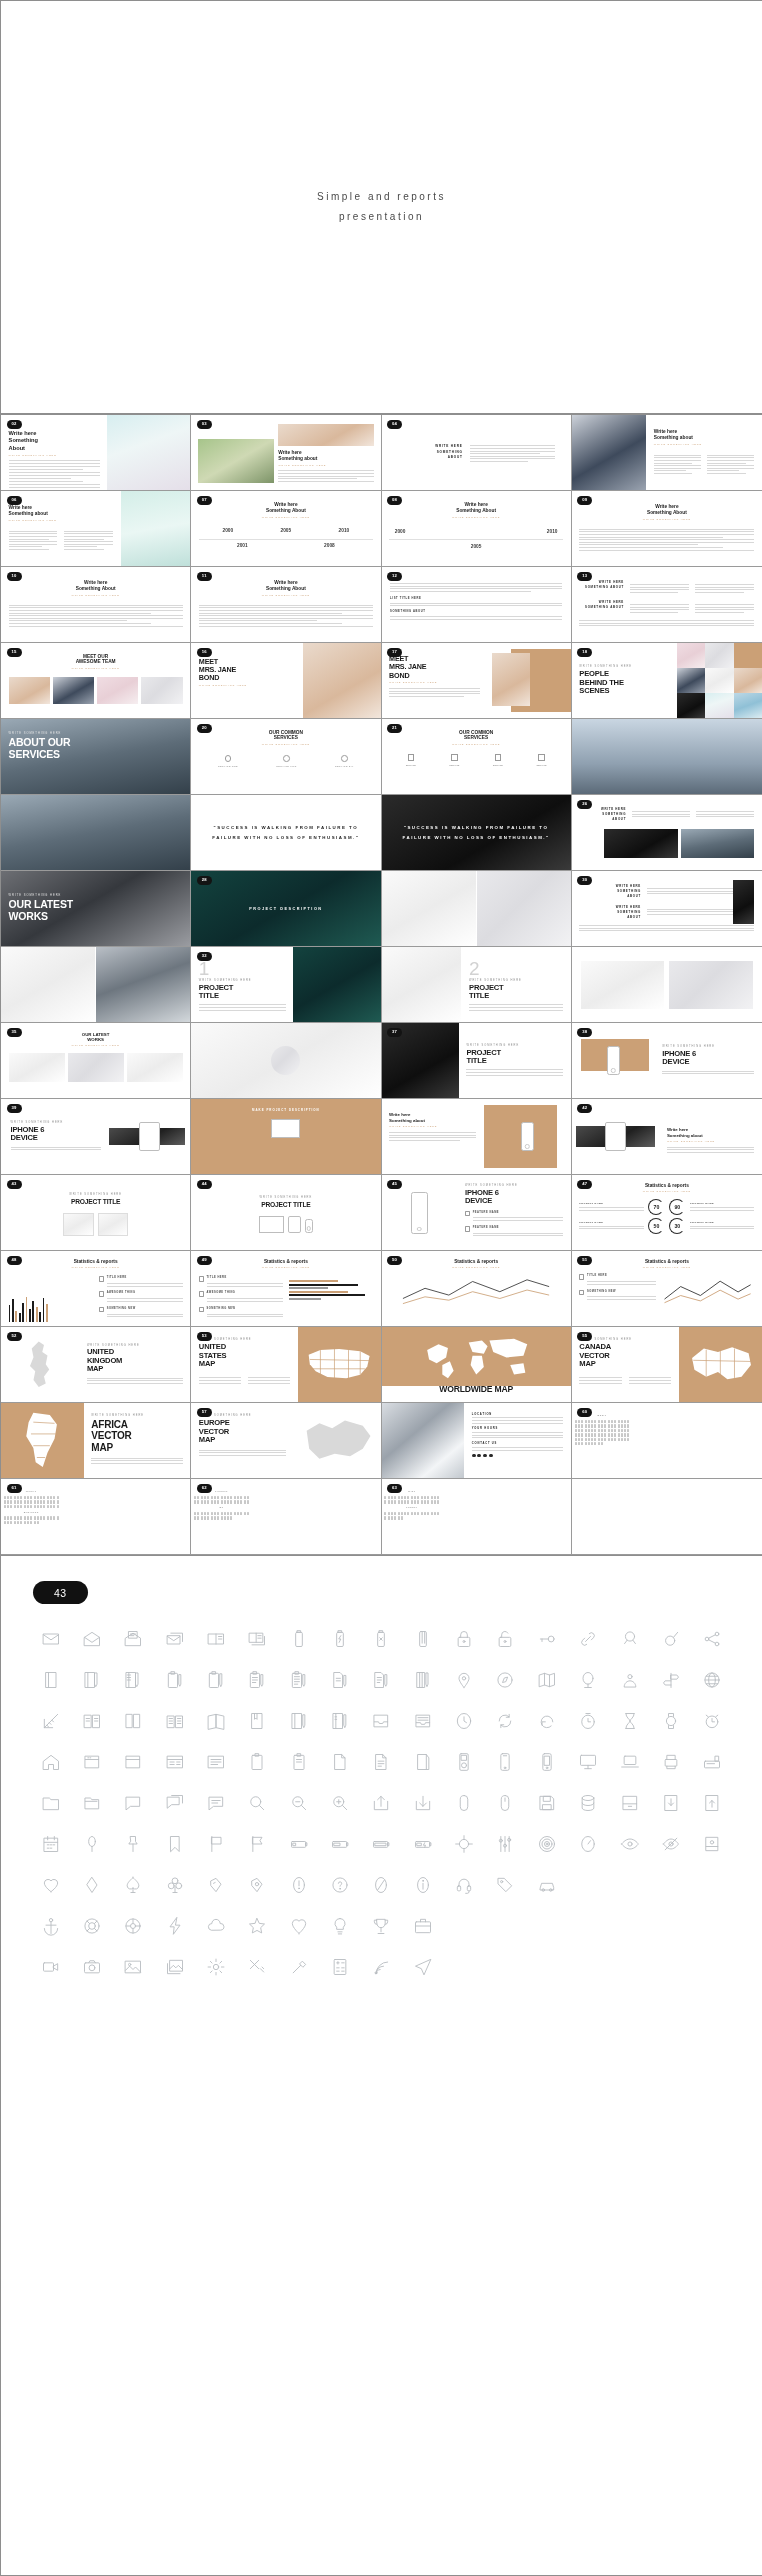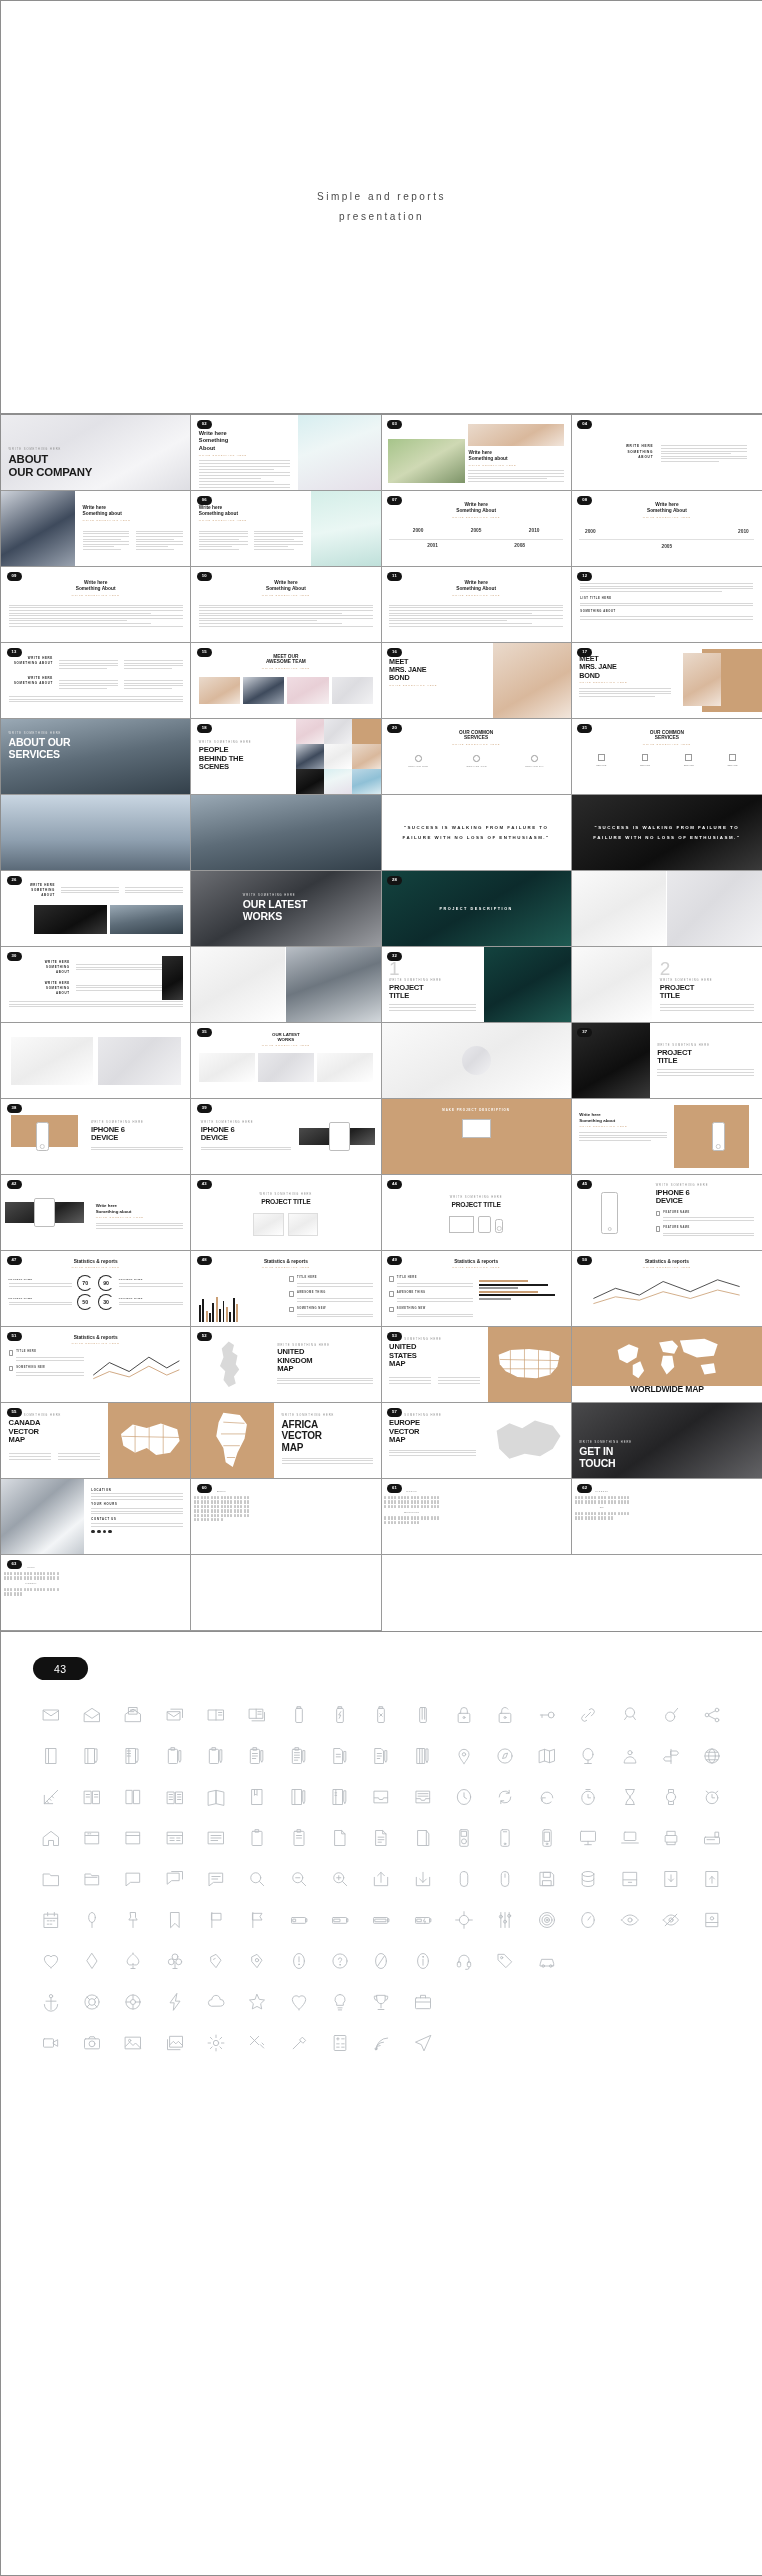--- a/index.html
+++ b/index.html
@@ -91,21 +91,21 @@
   .ph-green  { background: linear-gradient(150deg,#a6c48a 0%,#cfd9b4 50%,#7d9468 100%); }
   .ph-skin   { background: linear-gradient(150deg,#eadacc 0%,#d9b89c 60%,#f2e6dc 100%); }
   .ph-dark   { background: linear-gradient(150deg,#4b4b4b 0%,#202020 55%,#5e5e5e 100%); }
   .ph-darker { background: linear-gradient(150deg,#2b2b2b 0%,#0e0e0e 60%,#3a3a3a 100%); }
   .ph-teal   { background: linear-gradient(150deg,#13433f 0%,#0c2b2c 50%,#1f5a52 100%); }
   .ph-city   { background: linear-gradient(160deg,#b9bfc6 0%,#6d767f 45%,#d3d8dc 100%); }
   .ph-sky    { background: linear-gradient(180deg,#c9d6e2 0%,#8fa0b0 60%,#5b6a78 100%); }
   .ph-mount  { background: linear-gradient(170deg,#9aa9b5 0%,#5d6c78 50%,#33404a 100%); }
   .ph-office { background: linear-gradient(150deg,#55606b 0%,#2c343c 50%,#808b94 100%); }
   .ph-white  { background: linear-gradient(150deg,#fafafa 0%,#ececec 50%,#ffffff 100%); }
-  .ph-crowd  { background: linear-gradient(150deg,#6d6f74 0%,#35383d 45%,#9a9ca1 100%); padding-left: 44px; }
+  .ph-crowd  { background: linear-gradient(150deg,#6d6f74 0%,#35383d 45%,#9a9ca1 100%); }
   .ph-star   { background: linear-gradient(140deg,#d9dde2 0%,#9aa2ab 40%,#f3f5f7 75%,#c2c8ce 100%); }
   .ph-keys   { background: linear-gradient(145deg,#4a4a4c 0%,#232325 50%,#636366 100%); }
   .ph-blue   { background: linear-gradient(160deg,#bcd8e6 0%,#8fc0d6 50%,#dcecf2 100%); }
   .ph-mint   { background: linear-gradient(170deg,#d4eee8 0%,#eaf7f4 50%,#bfe0da 100%); }
 
   .tan { background: #cba076; }
 
   
   .pad { padding: 6.7px 7.6px; width: 100%; position: relative; }
   .eyebrow {
@@ -228,27 +228,20 @@
 
   <div class="hero">
     <div class="hero-sub">
       <div>Simple and reports</div>
       <div>presentation</div>
     </div>
   </div>
 
   <div class="grid">
 
-    <div class="slide ph-paper">
-      <div class="pad center-col" style="justify-content:flex-end;padding-bottom:11.4px;">
-        <div class="eyebrow">WRITE SOMETHING HERE</div>
-        <div class="h-big" style="white-space:pre-line;font-size:11.4px">ABOUT
-OUR COMPANY</div>
-      </div>
-    </div>
 
     <div class="slide">
       <span class="num">02</span>
       <div class="slide-body">
         <div class="pad" style="flex:1.1;padding-top:15.3px;">
           <div class="h-mid" style="white-space:pre-line">Write here
 Something
 About</div>
           <div class="sub-rule">WRITE SOMETHING HERE</div>
           <div class="lines">
@@ -586,48 +579,48 @@
               <i></i>
             </div>
         </div>
         <div style="flex:.95;position:relative;">
           <div class="tan" style="position:absolute;right:0;top:5.7px;bottom:5.7px;width:72%"></div>
           <div class="ph ph-skin" style="position:absolute;left:3.8px;top:9.5px;width:46%;height:53px;"></div>
         </div>
       </div>
     </div>
 
-    <div class="slide ph-mount">
-      <div class="pad center-col" style="justify-content:flex-start;padding-top:13.3px;">
-        <div class="eyebrow w">WRITE SOMETHING HERE</div>
-        <div class="h-big w" style="white-space:pre-line">ABOUT OUR
-SERVICES</div>
-      </div>
-    </div>
-
     <div class="slide">
       <span class="num">18</span>
       <div class="slide-body">
         <div class="pad center-col" style="flex:1.05;justify-content:center;background:#fff;z-index:3;">
           <div class="eyebrow">WRITE SOMETHING HERE</div>
           <div class="h-big" style="white-space:pre-line;font-size:7.6px">PEOPLE
 BEHIND THE
 SCENES</div>
         </div>
         <div style="flex:1;display:grid;grid-template-columns:repeat(3,1fr);grid-template-rows:repeat(3,1fr);">
           <div class="ph ph-pink"></div>
           <div class="ph ph-grey"></div>
           <div class="tan"></div>
           <div class="ph ph-navy"></div>
           <div class="ph ph-white"></div>
           <div class="ph ph-skin"></div>
           <div class="ph ph-darker"></div>
           <div class="ph ph-pastel"></div>
           <div class="ph ph-blue"></div>
         </div>
+      </div>
+    </div>
+
+    <div class="slide ph-mount">
+      <div class="pad center-col" style="justify-content:flex-start;padding-top:13.3px;">
+        <div class="eyebrow w">WRITE SOMETHING HERE</div>
+        <div class="h-big w" style="white-space:pre-line">ABOUT OUR
+SERVICES</div>
       </div>
     </div>
 
     <div class="slide">
       <span class="num">20</span>
       <div class="pad" style="padding-top:10.5px;">
         <div class="h-mid c" style="white-space:pre-line;font-size:4.8px">OUR COMMON
 SERVICES</div>
         <div class="sub-rule" style="text-align:center">WRITE SOMETHING HERE</div>
         <div style="display:flex;justify-content:space-around;margin-top:8.6px;">
@@ -1342,27 +1335,20 @@
             </div>
         </div>
         <div style="flex:1;display:flex;align-items:center;justify-content:center;">
           <svg viewBox="0 0 60 44" style="width:88%;height:80%">
             <path d="M6 14 L16 8 L26 12 L36 6 L50 10 L56 18 L50 28 L40 34 L28 32 L16 36 L8 28 Z" fill="#d9d9d9"></path>
           </svg>
         </div>
       </div>
     </div>
 
-    <div class="slide ph-keys">
-      <div class="pad center-col" style="justify-content:flex-end;padding-bottom:8.6px;">
-        <div class="eyebrow w">WRITE SOMETHING HERE</div>
-        <div class="h-big w" style="white-space:pre-line">GET IN
-TOUCH</div>
-      </div>
-    </div>
 
     <div class="slide">
       <div class="slide-body">
         <div class="ph ph-star" style="flex:.95"></div>
         <div class="pad" style="flex:1.05;padding-top:9.5px;">
           <div style="font-size:2.7px;font-weight:800;letter-spacing:0.8px;color:#222;">LOCATION</div>
           <div class="lines tight" style="margin-top:1.9px">
               <i></i>
               <i></i>
               <i></i>

